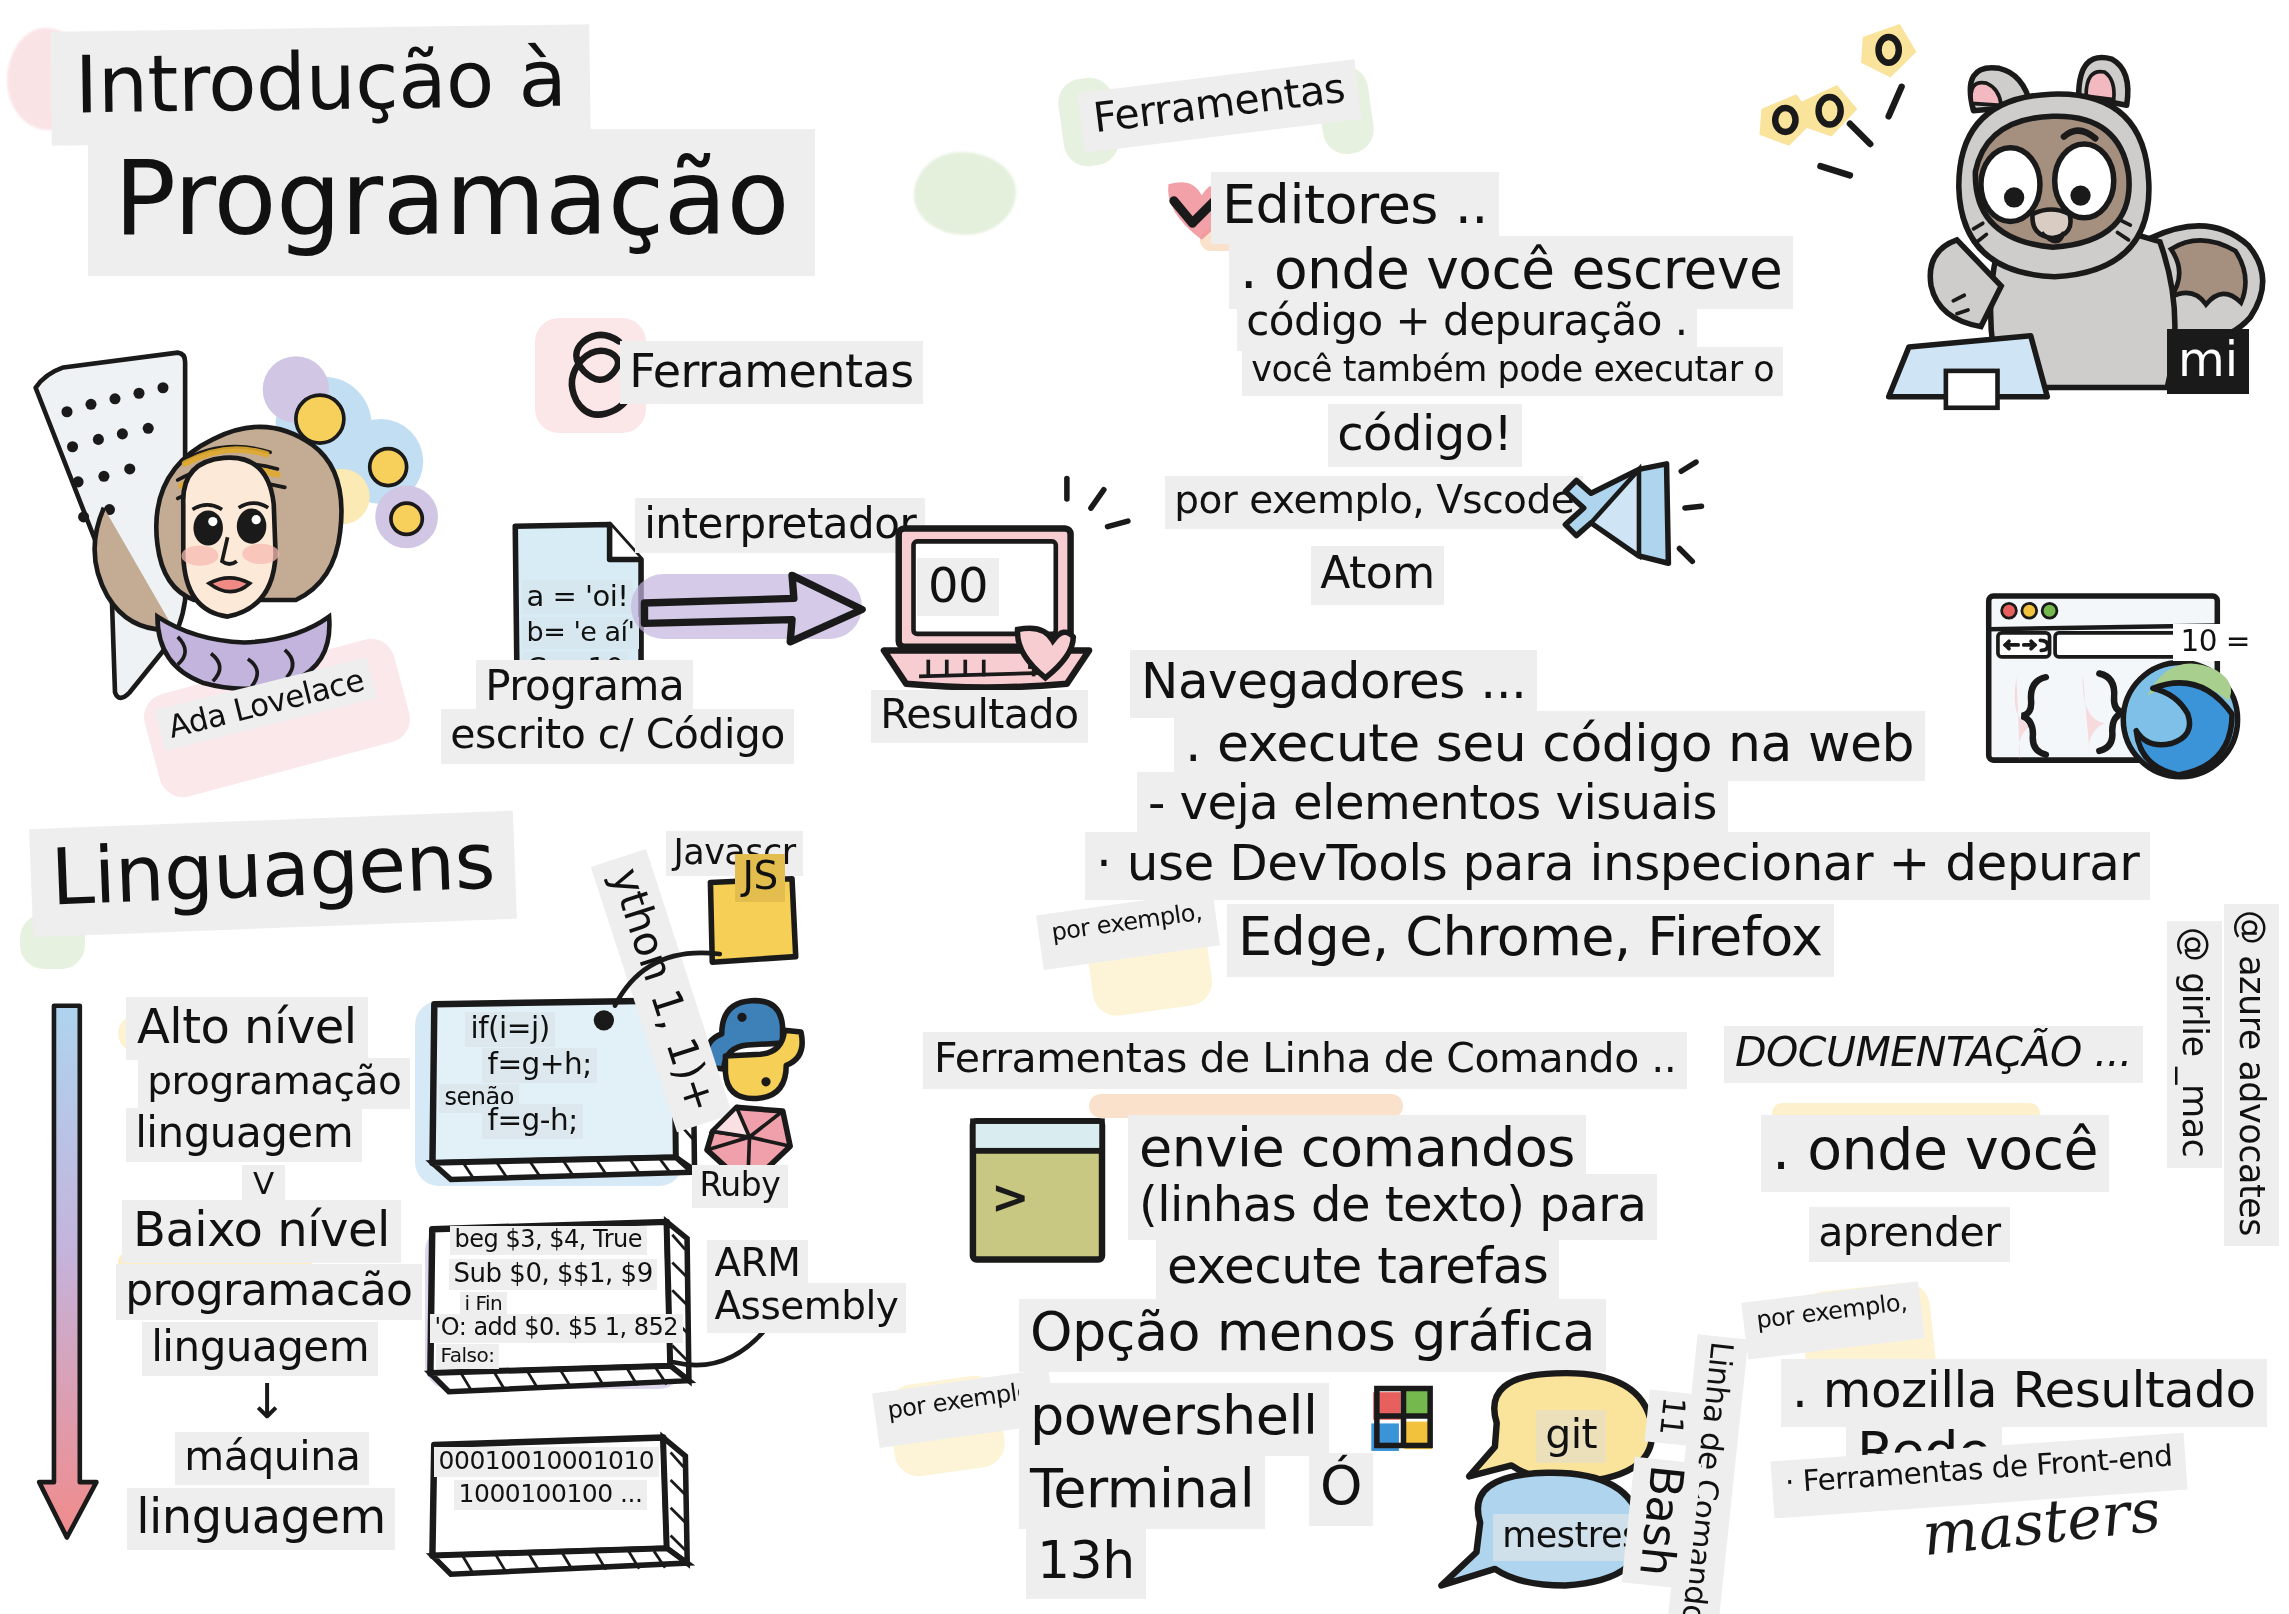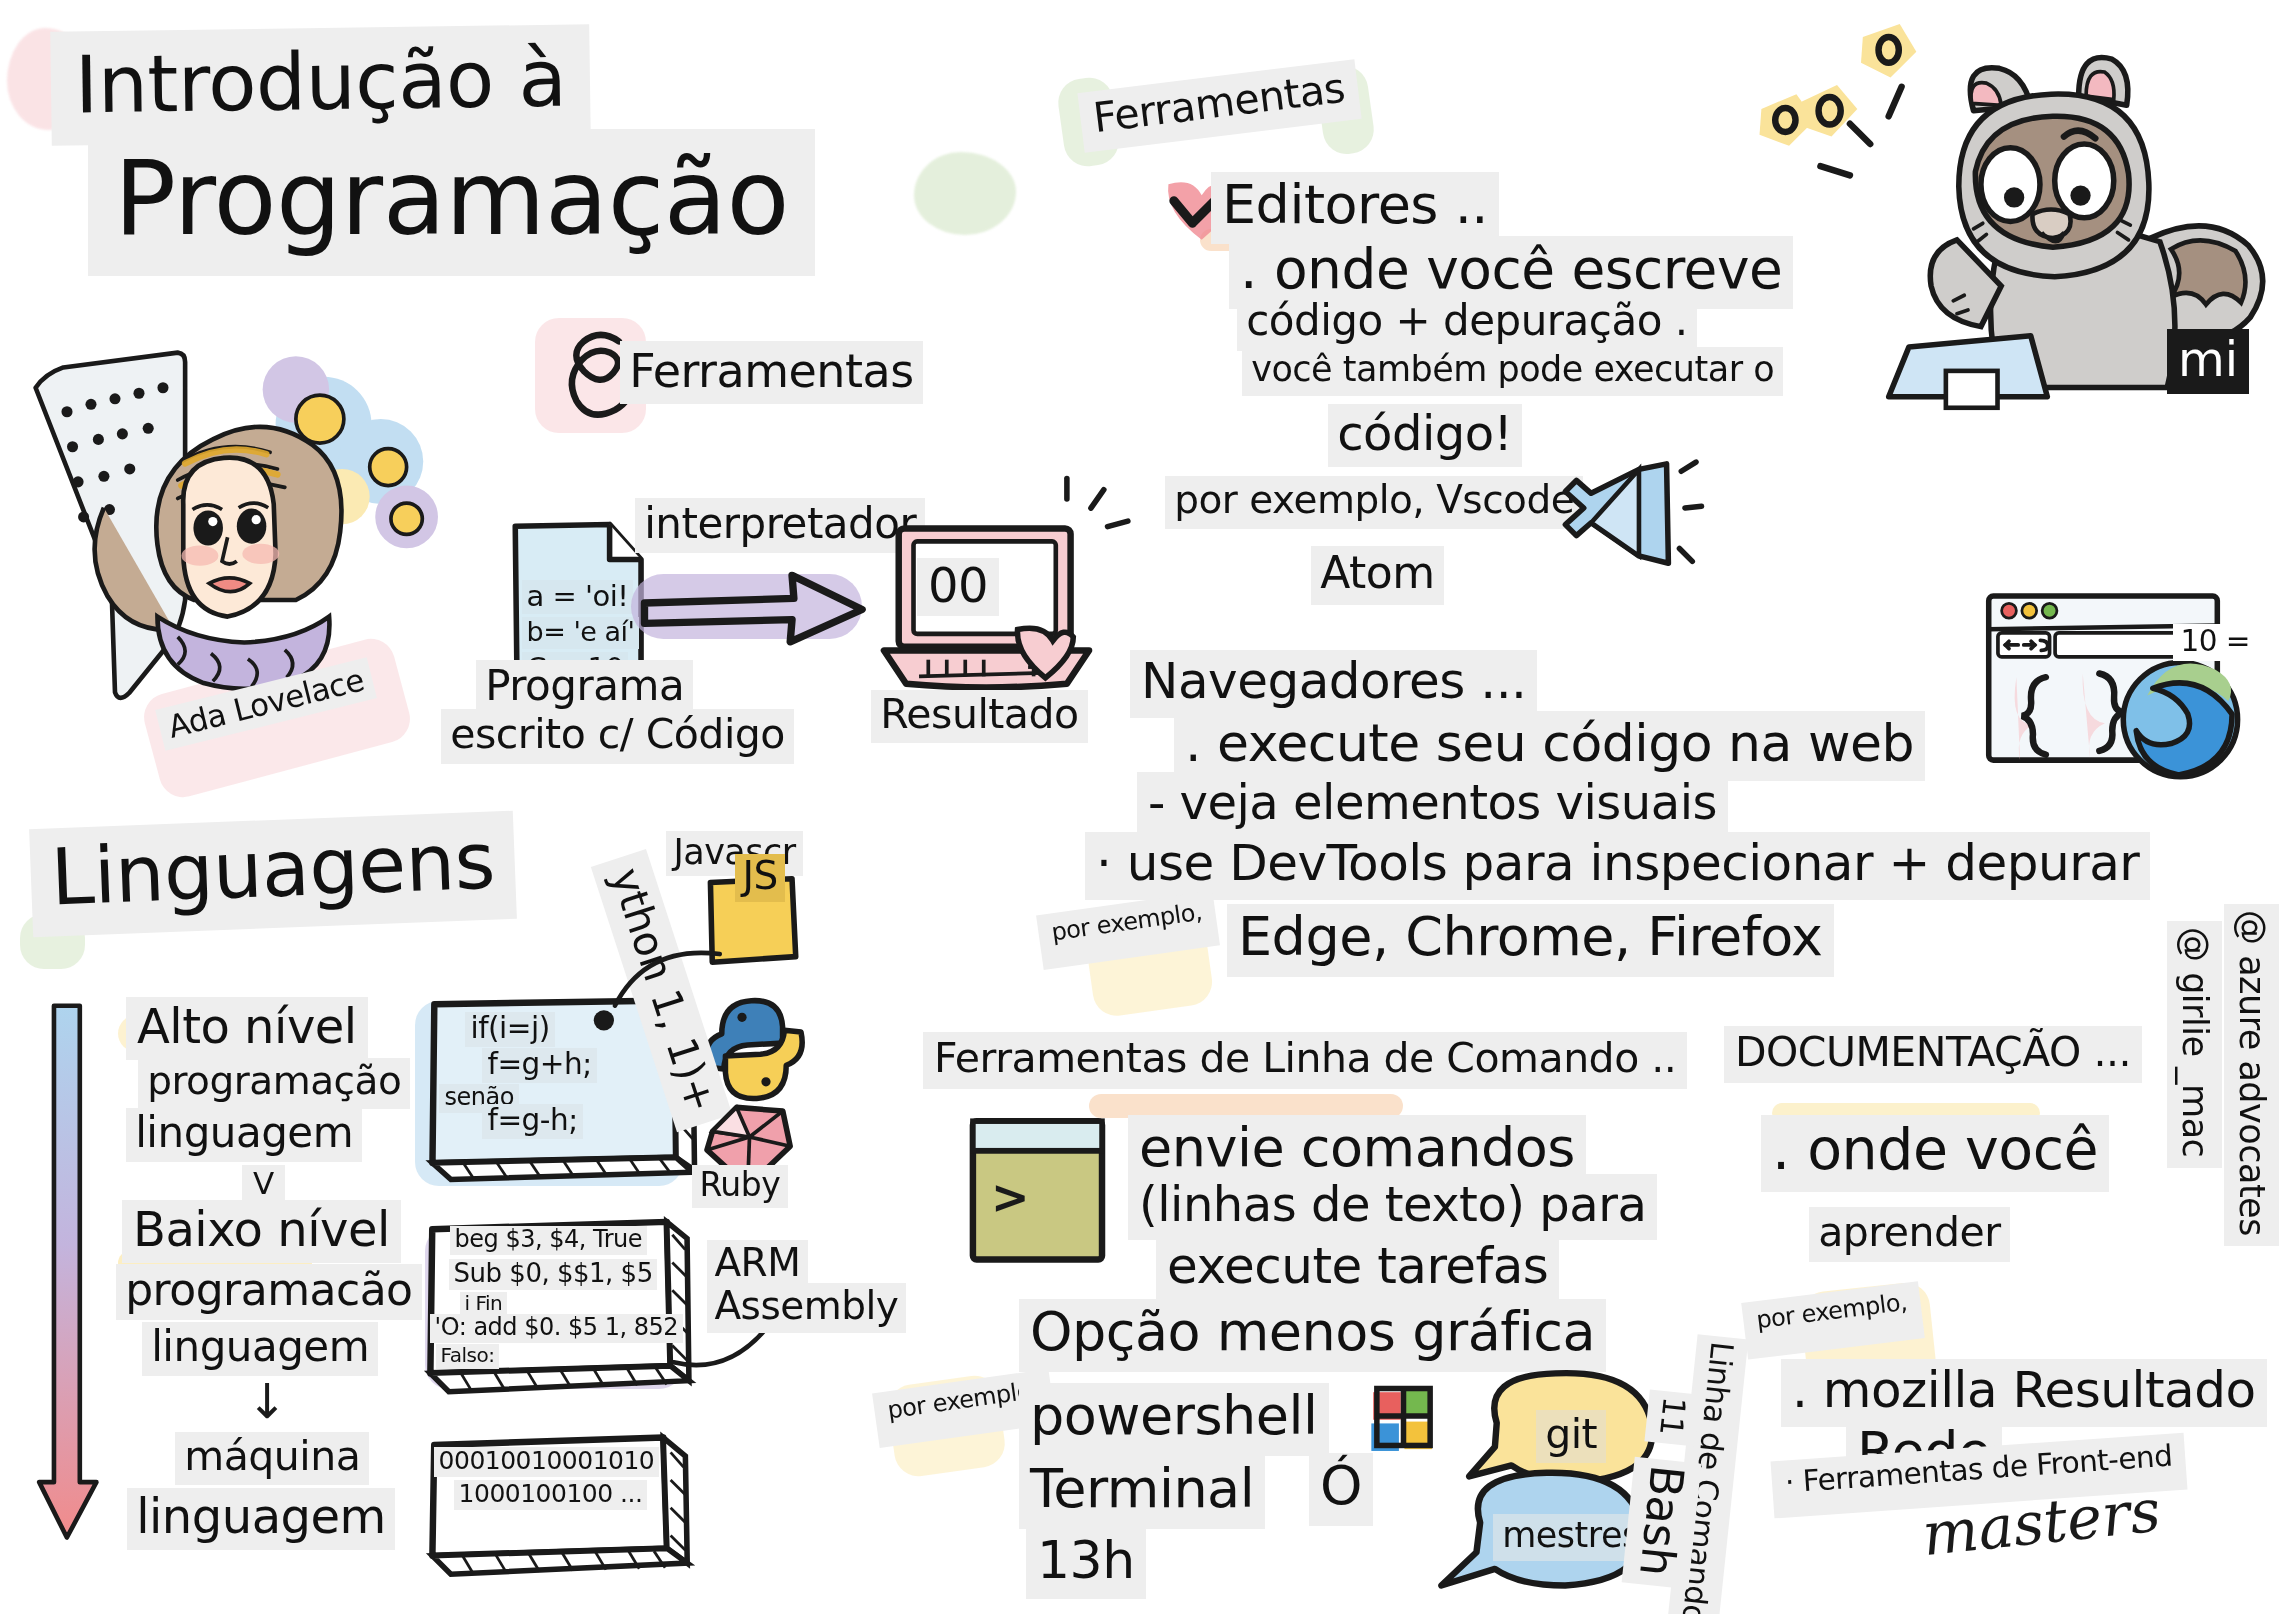--- a/index.html
+++ b/index.html
@@ -228,21 +228,21 @@
       <path d="M40 166 L52 186"></path>
         <path d="M76 165 L88 185"></path>
         <path d="M112 164 L124 184"></path>
       <path d="M148 163 L160 183"></path>
         <path d="M184 162 L196 182"></path>
         <path d="M220 161 L232 181"></path>
         <path d="M252 162 L264 180"></path>
     </g>
   </svg>
   <div class="chip" style="left:450px;top:1226px;font-size:24px;padding:0.9px 4.6px 2.8px 4.6px;">beg $3, $4, True</div>
-  <div class="chip" style="left:449px;top:1259px;font-size:26px;padding:0.9px 4.6px 2.8px 4.6px;">Sub $0, $$1, $5</div>
+  <div class="chip" style="left:449px;top:1259px;font-size:26px;padding:0.9px 4.6px 2.8px 4.6px;">Sub $0, $$1, $9</div>
   <div class="chip" style="left:460px;top:1292px;font-size:20px;padding:0.9px 4.6px 2.8px 4.6px;">i Fin</div>
   <div class="chip" style="left:430px;top:1314px;font-size:24px;padding:0.9px 4.6px 2.8px 4.6px;">'O: add $0. $5 1, 852</div>
   <div class="chip" style="left:436px;top:1344px;font-size:20px;padding:0.9px 4.6px 2.8px 4.6px;">Falso:</div>
 
   <div class="sq" style="left:432px;top:1442px;width:249px;height:120px;background:#f7cdd1;opacity:.6;"></div>
   <svg style="left:425px;top:1432px;width:277px;height:157px;" viewBox="0 0 300 170">
     <path d="M10 14 L258 6 L262 126 L8 134 Z" fill="#ffffff" stroke="#1a1a1a" stroke-width="7" stroke-linejoin="round"></path>
     <path d="M258 6 L282 26 L284 142 L262 126 Z" fill="#ffffff" stroke="#1a1a1a" stroke-width="6"></path>
     <path d="M8 134 L28 154 L284 142 L262 126 Z" fill="#ffffff" stroke="#1a1a1a" stroke-width="6"></path>
     <g stroke="#1a1a1a" stroke-width="3">
@@ -454,21 +454,21 @@
 
   <svg style="left:1421px;top:1469px;width:268px;height:148px;" viewBox="0 0 290 160">
     <path d="M64 58 Q48 6 136 4 Q226 2 238 60 Q248 120 156 126 Q106 126 80 108 L22 126 L60 90Z" fill="#aed4ee" stroke="#1a1a1a" stroke-width="7" stroke-linejoin="round"></path>
   </svg>
   <div class="chip" style="left:1493px;top:1514px;font-size:35px;padding:2.8px 9.2px 7.4px 9.2px;background:#cfe0ea;">mestres</div>
 
   <div class="chip" style="left:1682px;top:1336px;font-size:31px;padding:4.6px 9.2px 9.2px 9.2px;writing-mode:vertical-rl;transform:rotate(6deg);">Linha de Comando</div>
   <div class="chip" style="left:1647px;top:1392px;font-size:31px;padding:4.6px 9.2px 9.2px 9.2px;writing-mode:vertical-rl;transform:rotate(6deg);">11</div>
   <div class="chip" style="left:1628px;top:1460px;font-size:46px;padding:4.6px 9.2px 11px 9.2px;writing-mode:vertical-rl;transform:rotate(6deg);">Bash</div>
 
-  <div class="chip" style="left:1724px;top:1026px;font-size:41px;padding:4.6px 11px 9.2px 11px;">DOCUMENTAÇÃO ...</div>
+  <div class="chip" style="left:1724px;top:1026px;font-size:41px;padding:4.6px 11px 9.2px 11px;font-style:italic;">DOCUMENTAÇÃO ...</div>
   <div class="chip" style="left:1761px;top:1115px;font-size:57px;padding:4.6px 11px 13px 11px;">. onde você</div>
   <div class="chip" style="left:1809px;top:1207px;font-size:41px;padding:3.7px 9.2px 8.3px 9.2px;">aprender</div>
   <div class="chip" style="left:1744px;top:1292px;font-size:24px;padding:7.4px 13px 24px 13px;transform:rotate(-7deg);">por exemplo,</div>
   <div class="chip" style="left:1781px;top:1359px;font-size:50px;padding:4.6px 11px 11px 11px;">. mozilla Resultado</div>
   <div class="chip" style="left:1846px;top:1419px;font-size:54px;padding:4.6px 11px 12px 11px;">Rede</div>
   <div class="chip" style="left:1772px;top:1447px;font-size:29.5px;padding:7.4px 13px 18.5px 13px;transform:rotate(-4deg);">· Ferramentas de Front-end</div>
   <div style="position:absolute;left:1922px;top:1488px;font-size:59px;font-style:italic;color:#1a1a1a;transform:rotate(-6deg);font-family:'DejaVu Serif',serif;">masters</div>
 
   <div class="chip" style="left:2224px;top:904px;font-size:35px;padding:5.5px 9.2px 11px 9.2px;writing-mode:vertical-rl;">@ azure advocates</div>
   <div class="chip" style="left:2167px;top:921px;font-size:35px;padding:5.5px 9.2px 11px 9.2px;writing-mode:vertical-rl;">@ girlie _mac</div>

